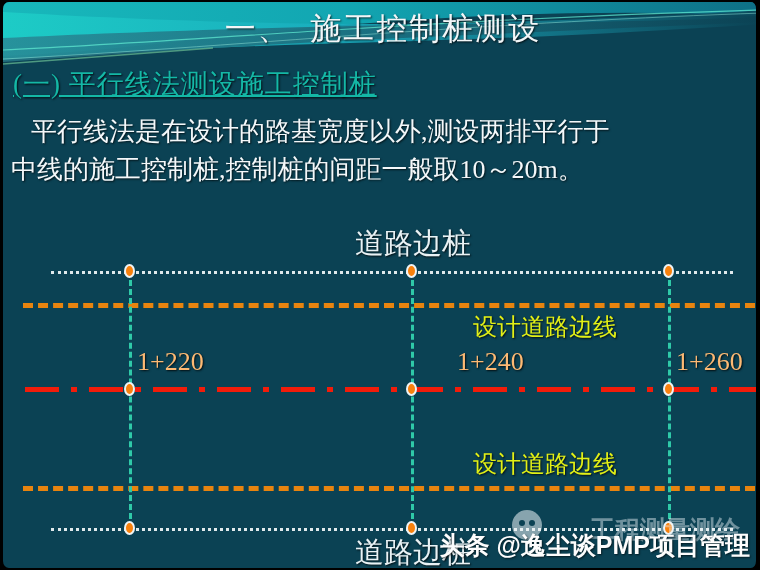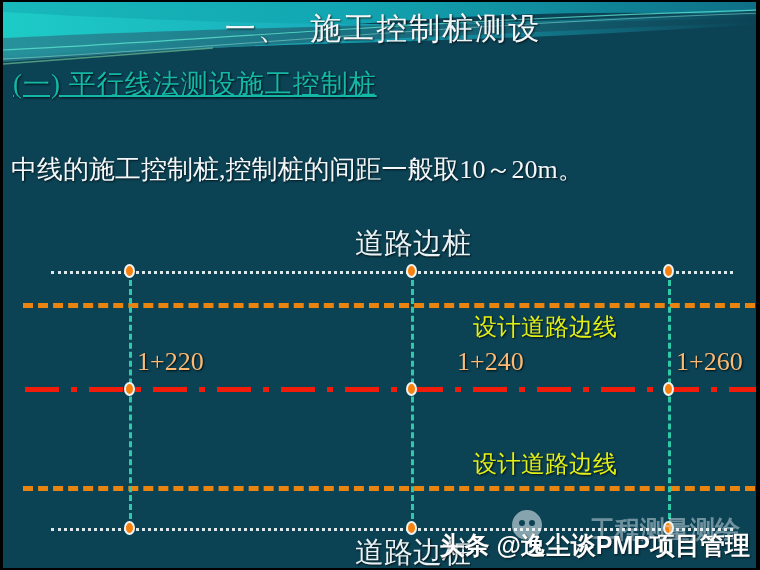--- a/index.html
+++ b/index.html
@@ -10,20 +10,21 @@
   #slide{
     position:relative;
     width:760px;height:570px;
     background:#0b4254;
     overflow:hidden;
     box-sizing:border-box;
     border-left:3px solid #000;
     border-right:4px solid #000;
     border-top:2px solid #000;
     border-bottom:2px solid #000;
+    border-radius:9px;
   }
 
   
   .wave-band{
     position:absolute;left:0;top:0;width:760px;height:64px;
     overflow:hidden;pointer-events:none;
   }
 
   
   .title{
@@ -175,20 +176,21 @@
       <path d="M0,48 C90,44 200,36 330,28 C470,19 620,12 760,8" fill="none" stroke="#5fe8d0" stroke-width="1.2" opacity="0.75"></path>
       <path d="M0,57 C100,52 230,42 370,32 C500,23 640,15 760,11" fill="none" stroke="#9ff0df" stroke-width="0.9" opacity="0.5"></path>
       <path d="M0,62 C60,58 130,52 210,46" fill="none" stroke="#7bd6a0" stroke-width="1.4" opacity="0.6"></path>
     </svg>
   </div>
 
   <div class="title">一、  施工控制桩测设</div>
 
   <div class="subtitle">(一) 平行线法测设施工控制桩</div>
 
+  <div class="body-line l1">平行线法是在设计的路基宽度以外,测设两排平行于</div>
   <div class="body-line l2">中线的施工控制桩,控制桩的间距一般取10～20m。</div>
 
   <div id="diagram">
 
     <div class="hline line-dot-white" id="ln-edge-pile-top" style="left: 48px; width: 682px; top: 73px;"></div>
     <div class="hline line-dash-orange" id="ln-design-edge-top" style="left: 20px; width: 732px; top: 105px;"></div>
     <div class="hline line-center-red" id="ln-road-center" style="left: 22px; width: 733px; top: 189px;"></div>
     <div class="hline line-dash-orange" id="ln-design-edge-bot" style="left: 20px; width: 732px; top: 288px;"></div>
     <div class="hline line-dot-white" id="ln-edge-pile-bottom" style="left: 48px; width: 682px; top: 330px;"></div>
 

